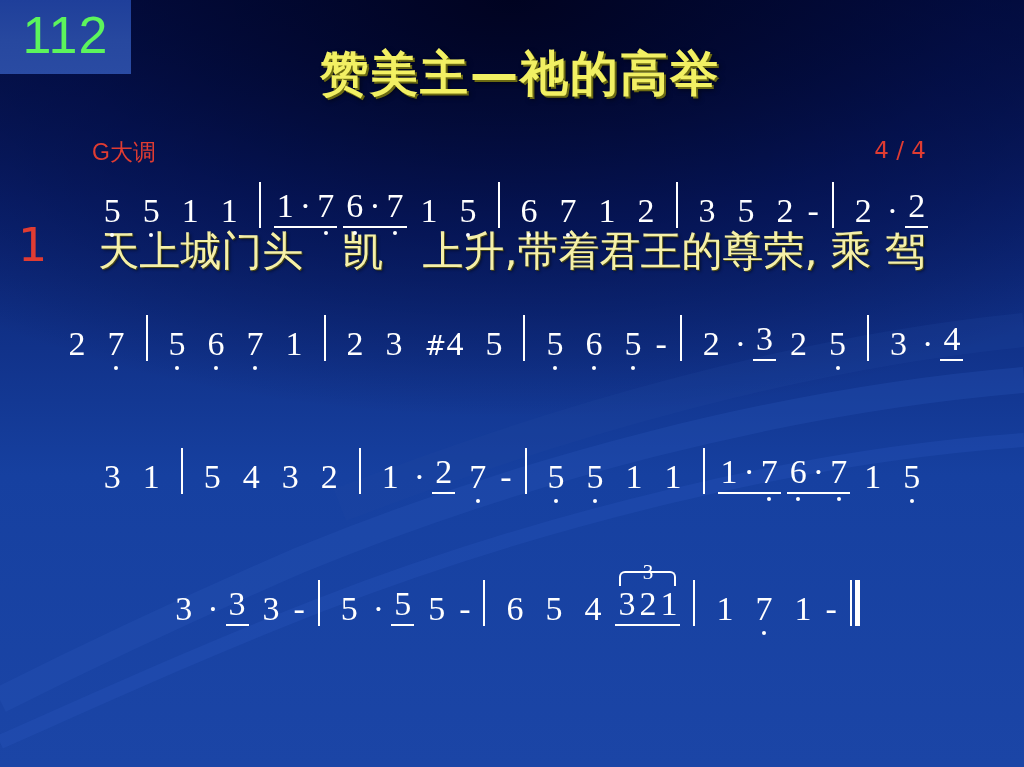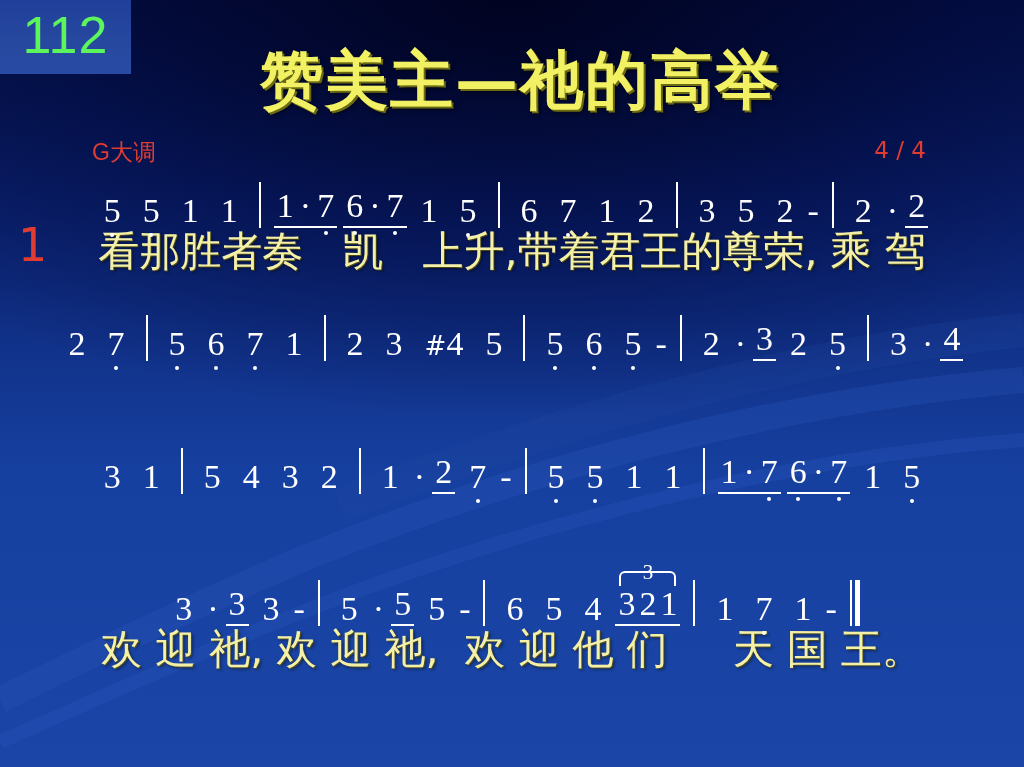--- a/index.html
+++ b/index.html
@@ -43,21 +43,21 @@
     font-weight: 400;
     letter-spacing: 1px;
     padding-bottom: 4px;
   }
   .title {
     position: absolute;
     left: 16px;
     right: 0;
     top: 48px;
     text-align: center;
-    font-size: 63px;
+    font-size: 48px;
     line-height: 1.05;
     color: #f2f063;
     font-weight: 700;
     letter-spacing: 2px;
     text-shadow: 2px 2px 0 #6b6a12, 3px 3px 5px rgba(0,0,0,0.55);
     font-family: "DejaVu Sans", "Liberation Sans", sans-serif;
   }
   .key-sig {
     position: absolute;
     left: 92px;
@@ -260,21 +260,21 @@
         <span class="sp" style="padding: 0px 9px;"><span class="n">5</span></span>
         <span class="sp" style="padding: 0px 9px;"><span class="n">2</span></span>
         <span class="dash">-</span>
         <span class="bar"></span>
         <span class="sp" style="padding: 0px 9px;"><span class="n">2</span></span>
         <span class="dot">·</span>
         <span class="beam">
           <span class="n">2</span>
         </span>
       </div>
-    <div class="lyrics">看那胜者奏   凯   上升,带着君王的尊荣, 乘 驾</div>
+    <div class="lyrics">天上城门头   凯   上升,带着君王的尊荣, 乘 驾</div>
   </div>
 
   <div class="system sys2">
     <div class="notes">
         <span class="sp" style="padding: 0px 9px;"><span class="n">2</span></span>
         <span class="sp" style="padding: 0px 9px;"><span class="n lo">7</span></span>
         <span class="bar"></span>
         <span class="sp" style="padding: 0px 9px;"><span class="n lo">5</span></span>
         <span class="sp" style="padding: 0px 9px;"><span class="n lo">6</span></span>
         <span class="sp" style="padding: 0px 9px;"><span class="n lo">7</span></span>
@@ -375,17 +375,16 @@
         <span class="bar"></span>
         <span class="sp" style="padding: 0px 9px;"><span class="n">1</span></span>
         <span class="sp" style="padding: 0px 9px;"><span class="n lo">7</span></span>
         <span class="sp" style="padding: 0px 9px;"><span class="n">1</span></span>
         <span class="dash">-</span>
         <span class="endbar">
           <i></i>
           <i class="thick"></i>
         </span>
       </div>
-    <div class="lyrics">欢 迎 祂, 欢 迎 祂,  欢 迎 他 们     天 国 王。</div>
   </div>
 
 
 </div>
 
 </body></html>

